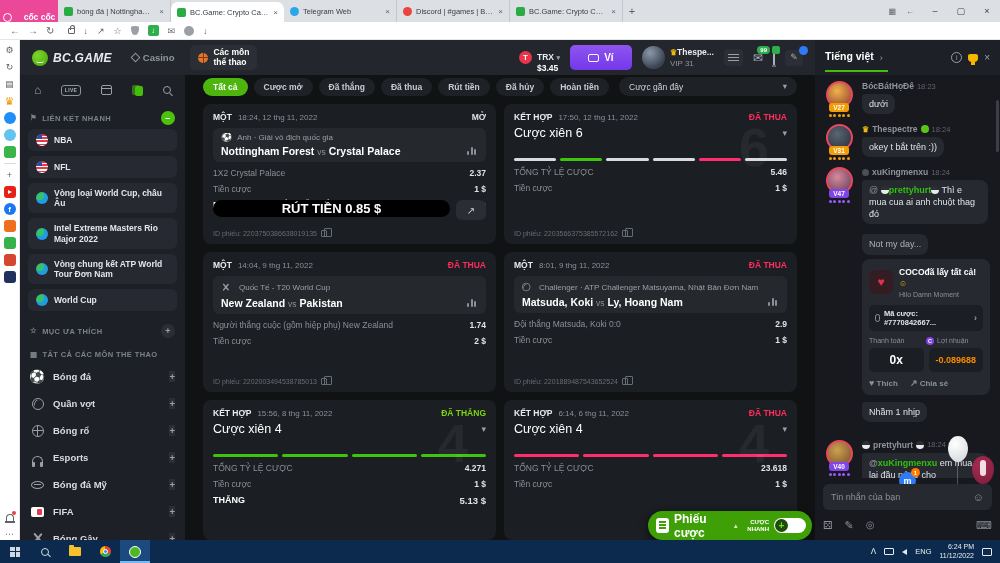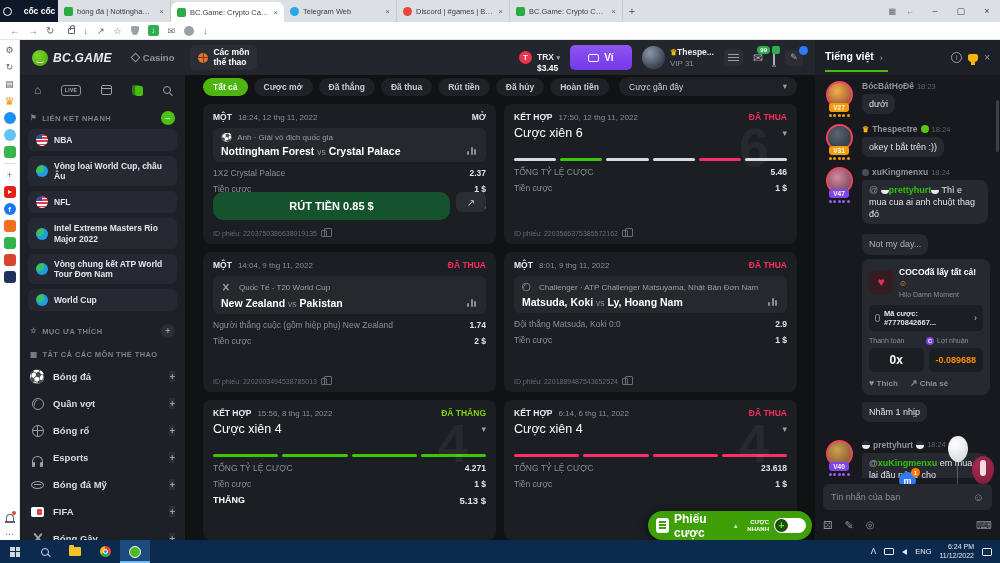--- a/index.html
+++ b/index.html
@@ -2,21 +2,21 @@
 <html><head>
 <meta charset="utf-8">
 <style>
   *{margin:0;padding:0;box-sizing:border-box}
   html,body{width:1000px;height:563px;overflow:hidden}
   body{font-family:"Liberation Sans",sans-serif;background:#101214;position:relative;font-size:10px;color:#e9ecef}
   .gl{display:inline-block;line-height:1}
 
   
   .tabstrip{position:absolute;top:0;left:0;width:1000px;height:22px;background:#dce0e5;display:flex;align-items:stretch}
-  .brand{width:58px;background:#0f172a;color:#fff;display:flex;align-items:center;justify-content:center;gap:12px;font-weight:bold;font-size:8.5px}
+  .brand{width:58px;background:#ec4899;color:#fff;display:flex;align-items:flex-end;justify-content:center;gap:12px;font-weight:bold;font-size:8.5px}
   .brand .bcirc{width:9px;height:9px;border:1.5px solid #fff;border-radius:50%}
   .tab{width:113px;display:flex;align-items:center;gap:4px;padding:0 6px;font-size:7.5px;color:#3c4043;border-right:1px solid #c4c8ce;overflow:hidden;white-space:nowrap}
   .tab.active{background:#fff;border-radius:7px 7px 0 0;margin-top:2px;border-right:none}
   .tab .ttl{flex:1;overflow:hidden;text-overflow:ellipsis}
   .tab .tx{color:#5f6368;font-size:8px}
   .fav{width:9px;height:9px;border-radius:2px;flex:none}
   .fav-green{background:#2aab44}.fav-blue{background:#29a8e8;border-radius:50%}.fav-red{background:#e8453c;border-radius:50%}
   .newtab{width:18px;display:flex;align-items:center;justify-content:center;color:#5f6368;font-size:11px}
   .tsp{flex:1}
   .tabtools{display:flex;align-items:center;gap:10px;padding:0 8px;color:#5f6368;font-size:8px}
@@ -145,21 +145,21 @@
   .cleague{display:flex;align-items:center;gap:5px;font-size:8px;color:#9aa0a6;white-space:nowrap;overflow:hidden}
   .cmatch{margin-top:3px;font-size:10.5px;font-weight:bold;color:#fff;white-space:nowrap;overflow:hidden}
   .cmatch .vs{color:#8b9097;font-weight:normal;font-size:8.5px}
   .chart{position:absolute;right:8px;bottom:7px;width:11px;height:8px;display:flex;align-items:flex-end;gap:1.5px}
   .chart i{width:2px;background:#8b9097;border-radius:1px}
   .crow{display:flex;justify-content:space-between;margin-top:6px;font-size:8.5px;color:#8b9097}
   .crow b{color:#dfe3e8;font-weight:600}
   .crow.pay{font-weight:bold;color:#fff;font-size:9px}
   .crow.pay b{font-weight:bold;font-size:9.5px}
   .cashrow{position:absolute;left:10px;right:10px;bottom:24px;display:flex;gap:6px}
-  .cashbtn{flex:1;height:28px;border-radius:10px;background:#14532d;color:#fff;font-weight:bold;font-size:11px;display:flex;align-items:center;justify-content:center}
+  .cashbtn{flex:1;height:17px;border-radius:10px;background:#000000;color:#fff;font-weight:bold;font-size:13px;display:flex;align-items:center;justify-content:center}
   .sharebtn{width:30px;height:20px;border-radius:6px;background:#2a2d33;color:#cfd3d8;display:flex;align-items:center;justify-content:center;font-size:10px}
   .cid{position:absolute;left:10px;bottom:7px;font-size:7px;color:#676d74;display:flex;align-items:center;gap:4px}
   .cpy{width:6px;height:7px;border:1px solid #676d74;border-radius:1px;position:relative}
   .cpy::after{content:"";position:absolute;left:2px;top:-3px;width:6px;height:7px;border:1px solid #676d74;border-radius:1px}
   .comboname{margin-top:4px;display:flex;align-items:center;font-size:12.5px;color:#fff}
   .comboname .gl{margin-left:auto;color:#9aa0a6;font-size:9px}
   .bignum{position:absolute;right:28px;top:12px;font-size:54px;font-weight:bold;color:rgba(255,255,255,.05)}
   .segs{display:flex;gap:4px;margin-top:18px}
   .segs i{flex:1;height:3px;border-radius:2px}
   .sg-p{background:#d7dade}.sg-w{background:#3ec40a}.sg-l{background:#ff2d6c}
@@ -397,26 +397,26 @@
   <div class="sechead">
     <span class="gl">⚑</span>
     <span>LIÊN KẾT NHANH</span>
     <span class="act green">–</span>
   </div>
   <div class="qitem">
       <span class="flag-us"></span>
       <span>NBA</span>
     </div>
   <div class="qitem">
+      <span class="flag-us"></span>
+      <span>NFL</span>
+    </div>
+  <div class="qitem">
       <span class="globe"></span>
       <span>Vòng loại World Cup, châu Âu</span>
-    </div>
-  <div class="qitem">
-      <span class="flag-us"></span>
-      <span>NFL</span>
     </div>
   <div class="qitem">
       <span class="globe"></span>
       <span>Intel Extreme Masters Rio Major 2022</span>
     </div>
   <div class="qitem">
       <span class="globe"></span>
       <span>Vòng chung kết ATP World Tour Đơn Nam</span>
     </div>
   <div class="qitem">

